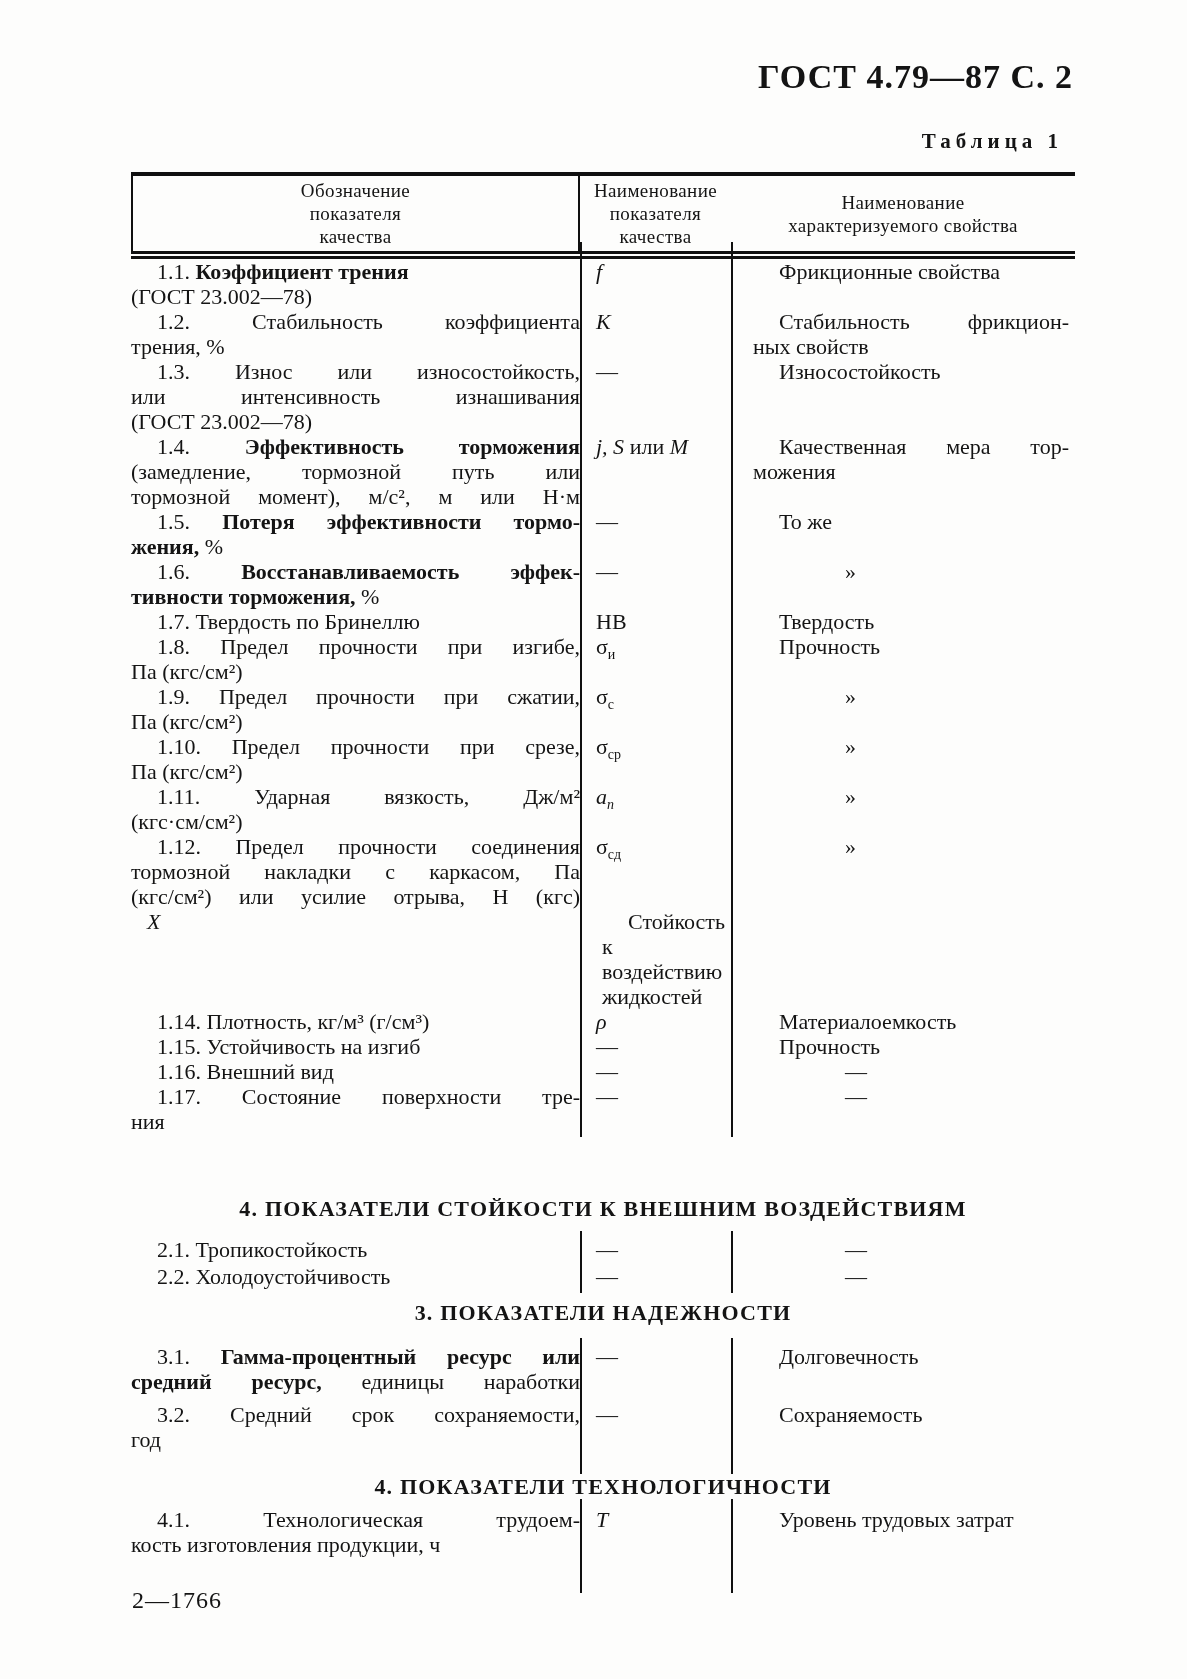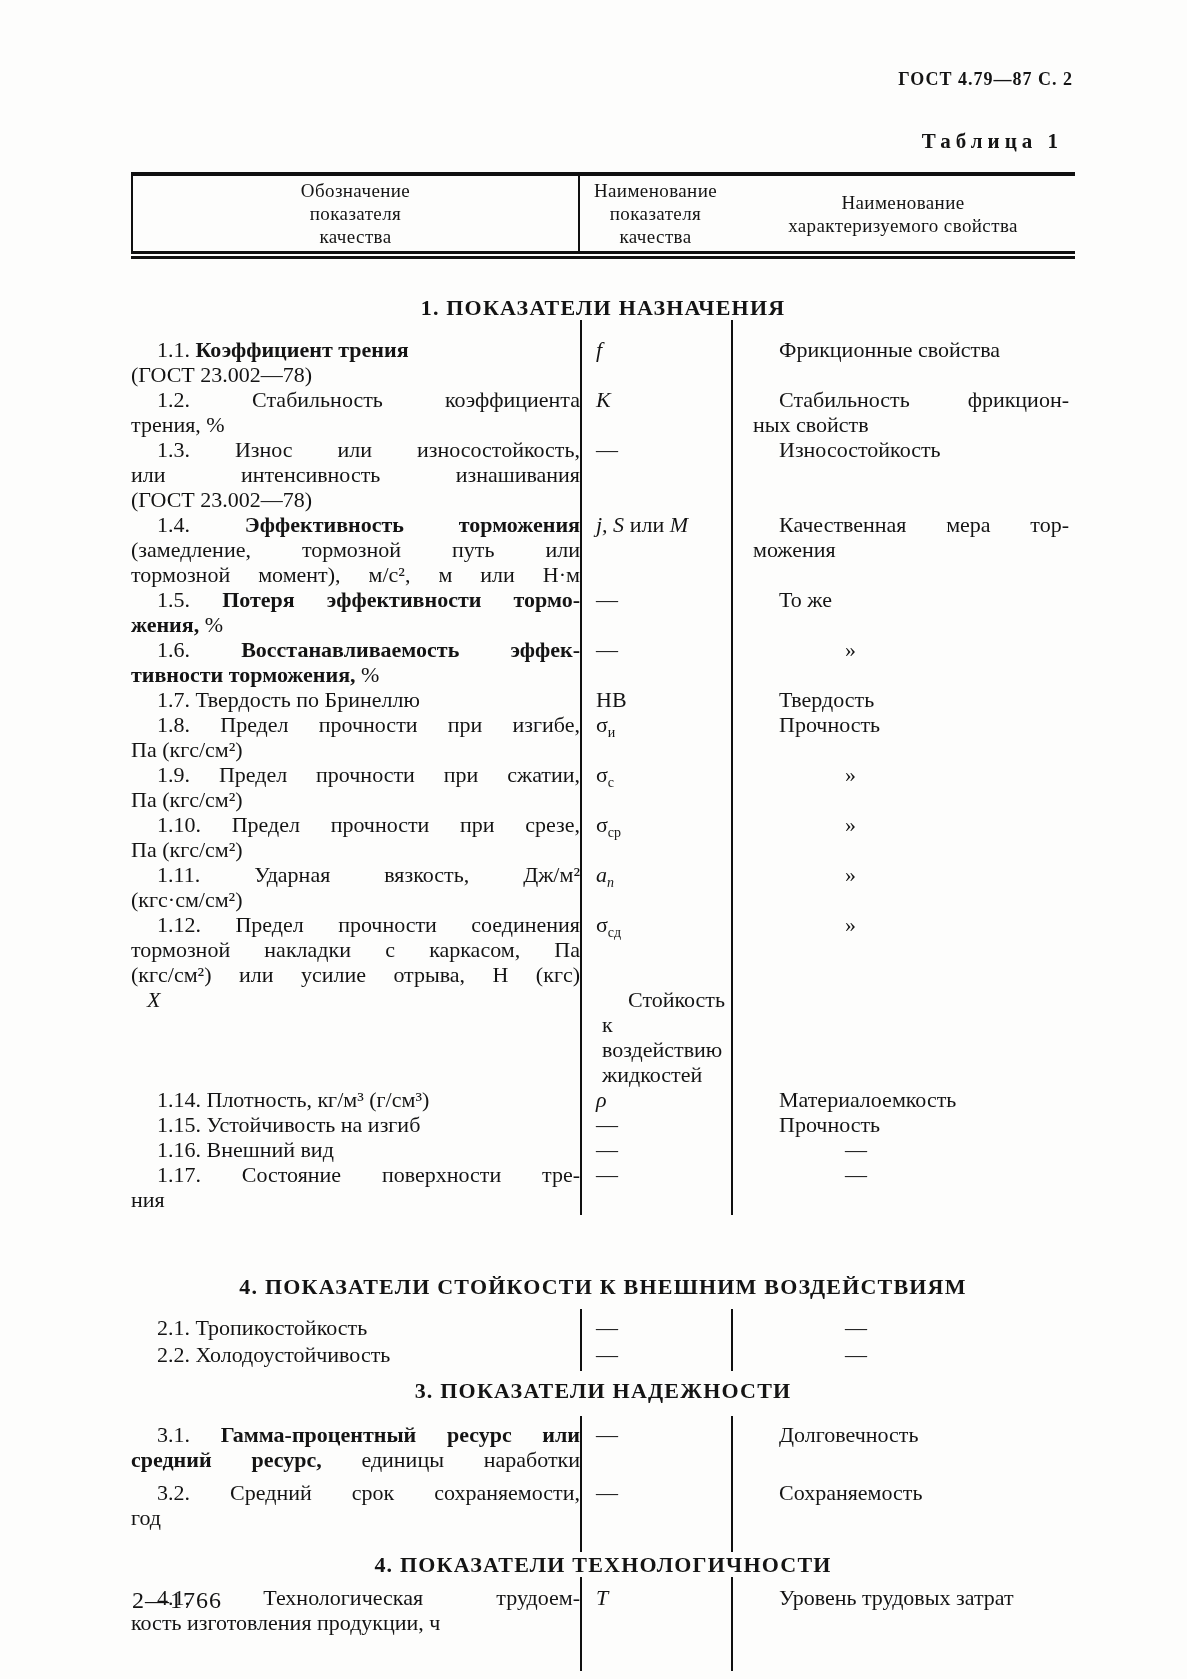--- a/index.html
+++ b/index.html
@@ -3,22 +3,22 @@
 <meta charset="utf-8">
 <style>
   html,body { margin:0; padding:0; background:#e8e8e8; }
   .page {
     position:relative; width:1187px; height:1679px; margin:0 auto;
     background:#fdfdfc; color:#141414;
     font-family:"Liberation Serif","DejaVu Serif",serif;
     overflow:hidden;
   }
   .gost {
-    position:absolute; top:69px; right:114px;
-    font-size:18px; font-weight:700; letter-spacing:1px;margin-left:16px;
+    position:absolute; top:58px; right:114px;
+    font-size:34px; font-weight:700; letter-spacing:1px;margin-left:16px;
   }
   .tablica {
     position:absolute; top:129px; right:124px;
     font-size:21px; font-weight:700; letter-spacing:5px;
   }
   .doc { position:absolute; left:131px; top:172px; width:944px; font-size:22px; }
 
   
   .thead {
     display:grid; grid-template-columns:449px 151px 344px;
@@ -91,21 +91,20 @@
         </div>
       <div class="th th1">Наименование показателя качества</div>
       <div class="th th3">
           <div>Наименование</div>
           <div>характеризуемого свойства</div>
         </div>
     </div>
 
     <div>
         <div class="sec s1">
-          <div class="sec-title">1. ПОКАЗАТЕЛИ НАЗНАЧЕНИЯ</div>
           <div class="rows s1">
             <div class="row">
               <div class="c1">
                 <div class="ln f"><span>1.1. </span><span class="b">Коэффициент трения</span></div>
                 <div class="ln"><span>(ГОСТ 23.002—78)</span></div>
               </div>
               <div class="c2">
                 <div class="ln"><span class="it">f</span></div>
               </div>
               <div class="c3">

